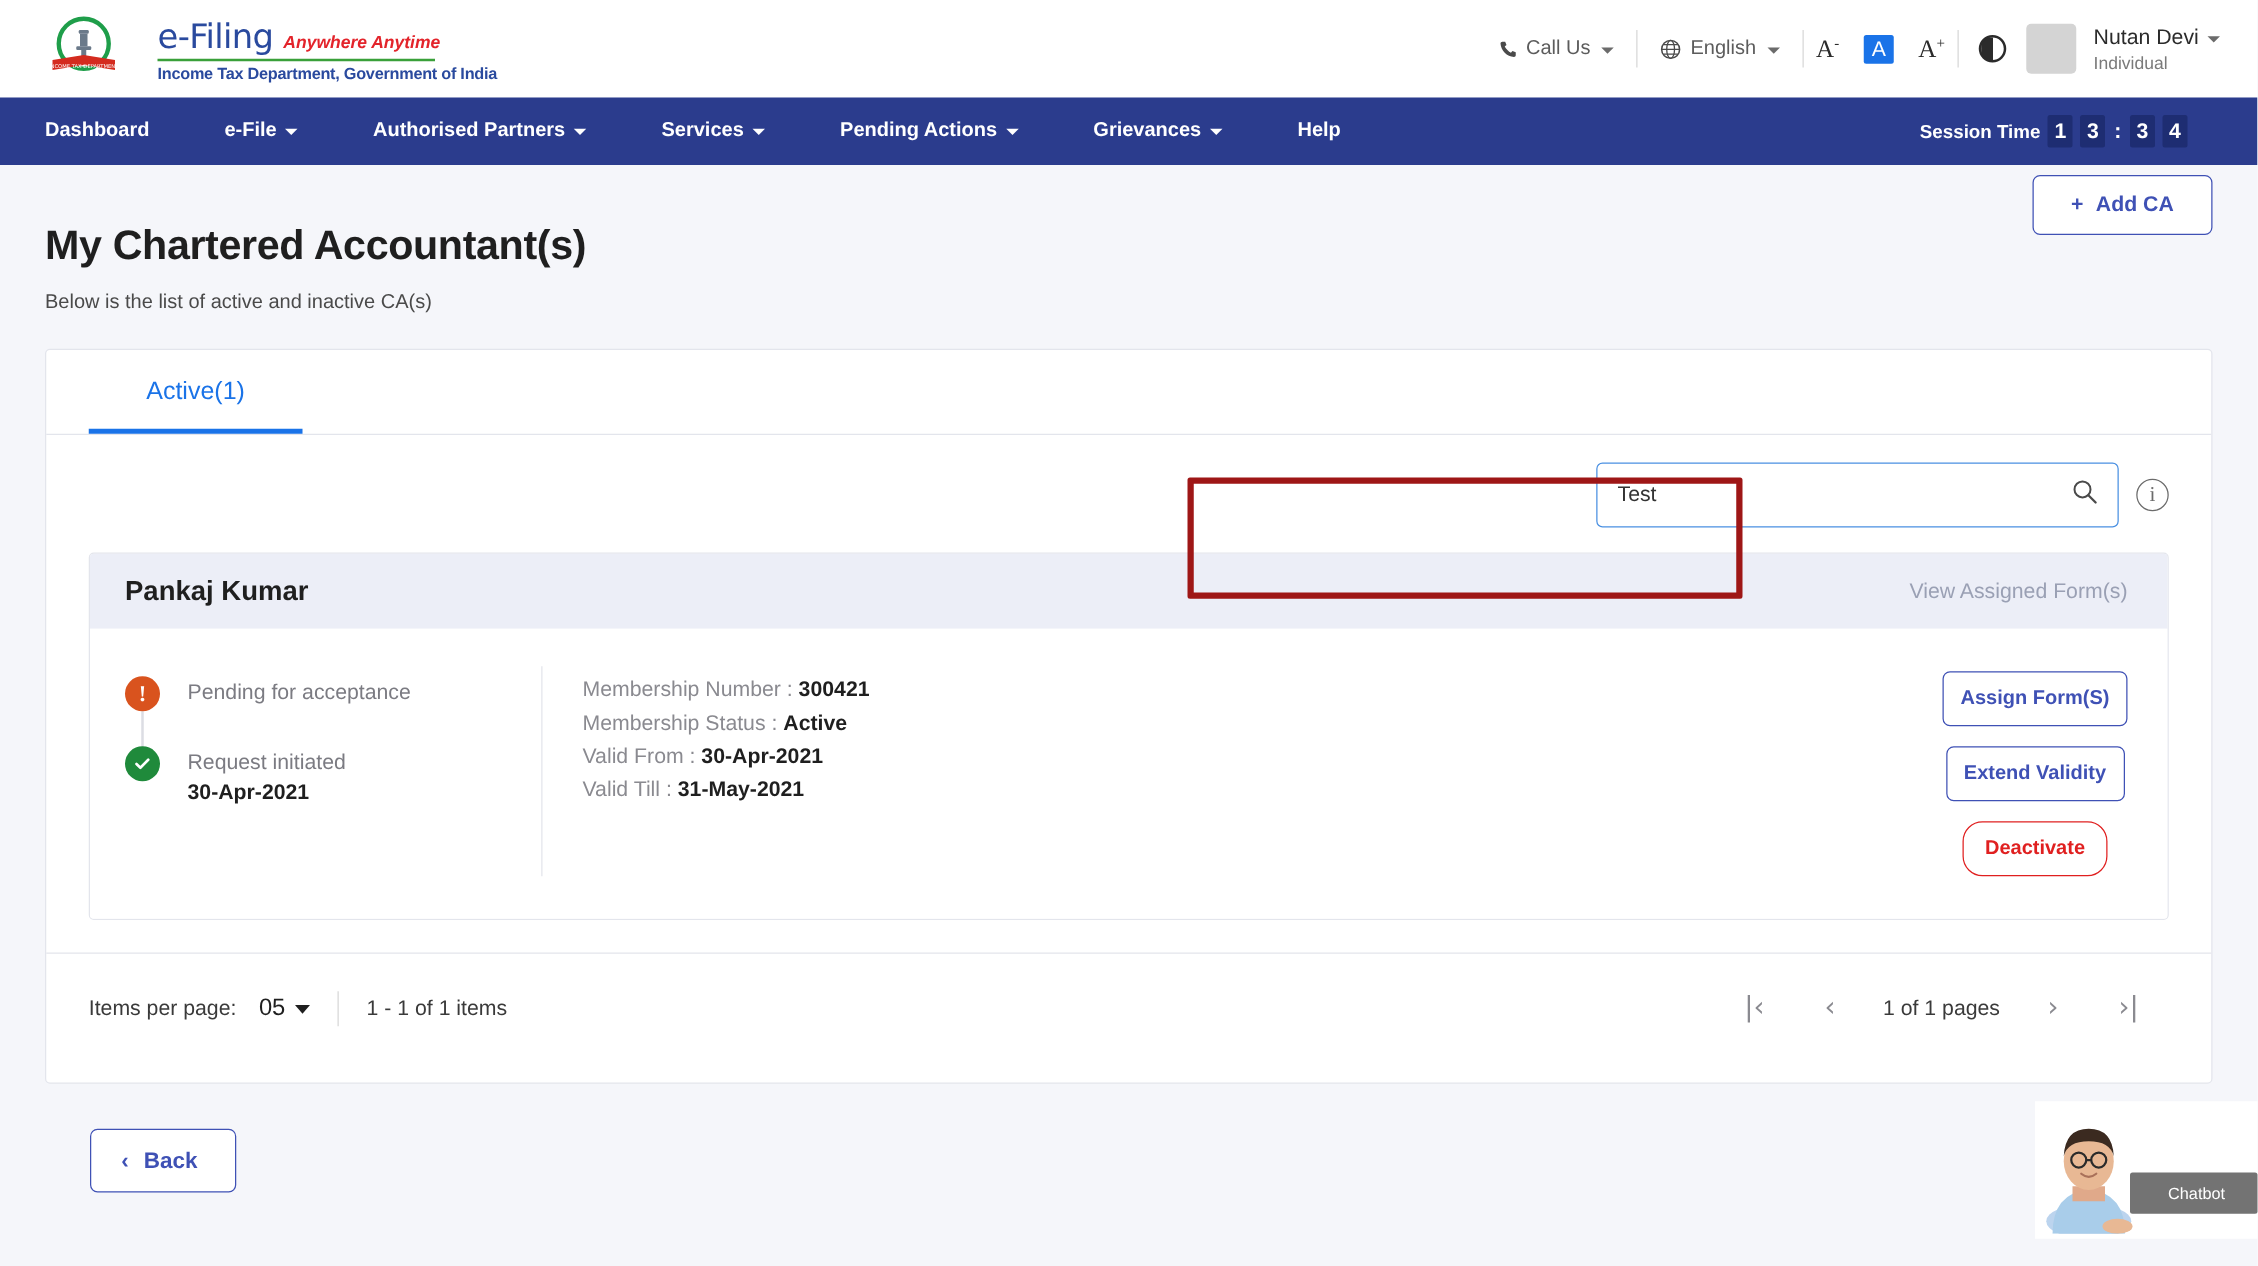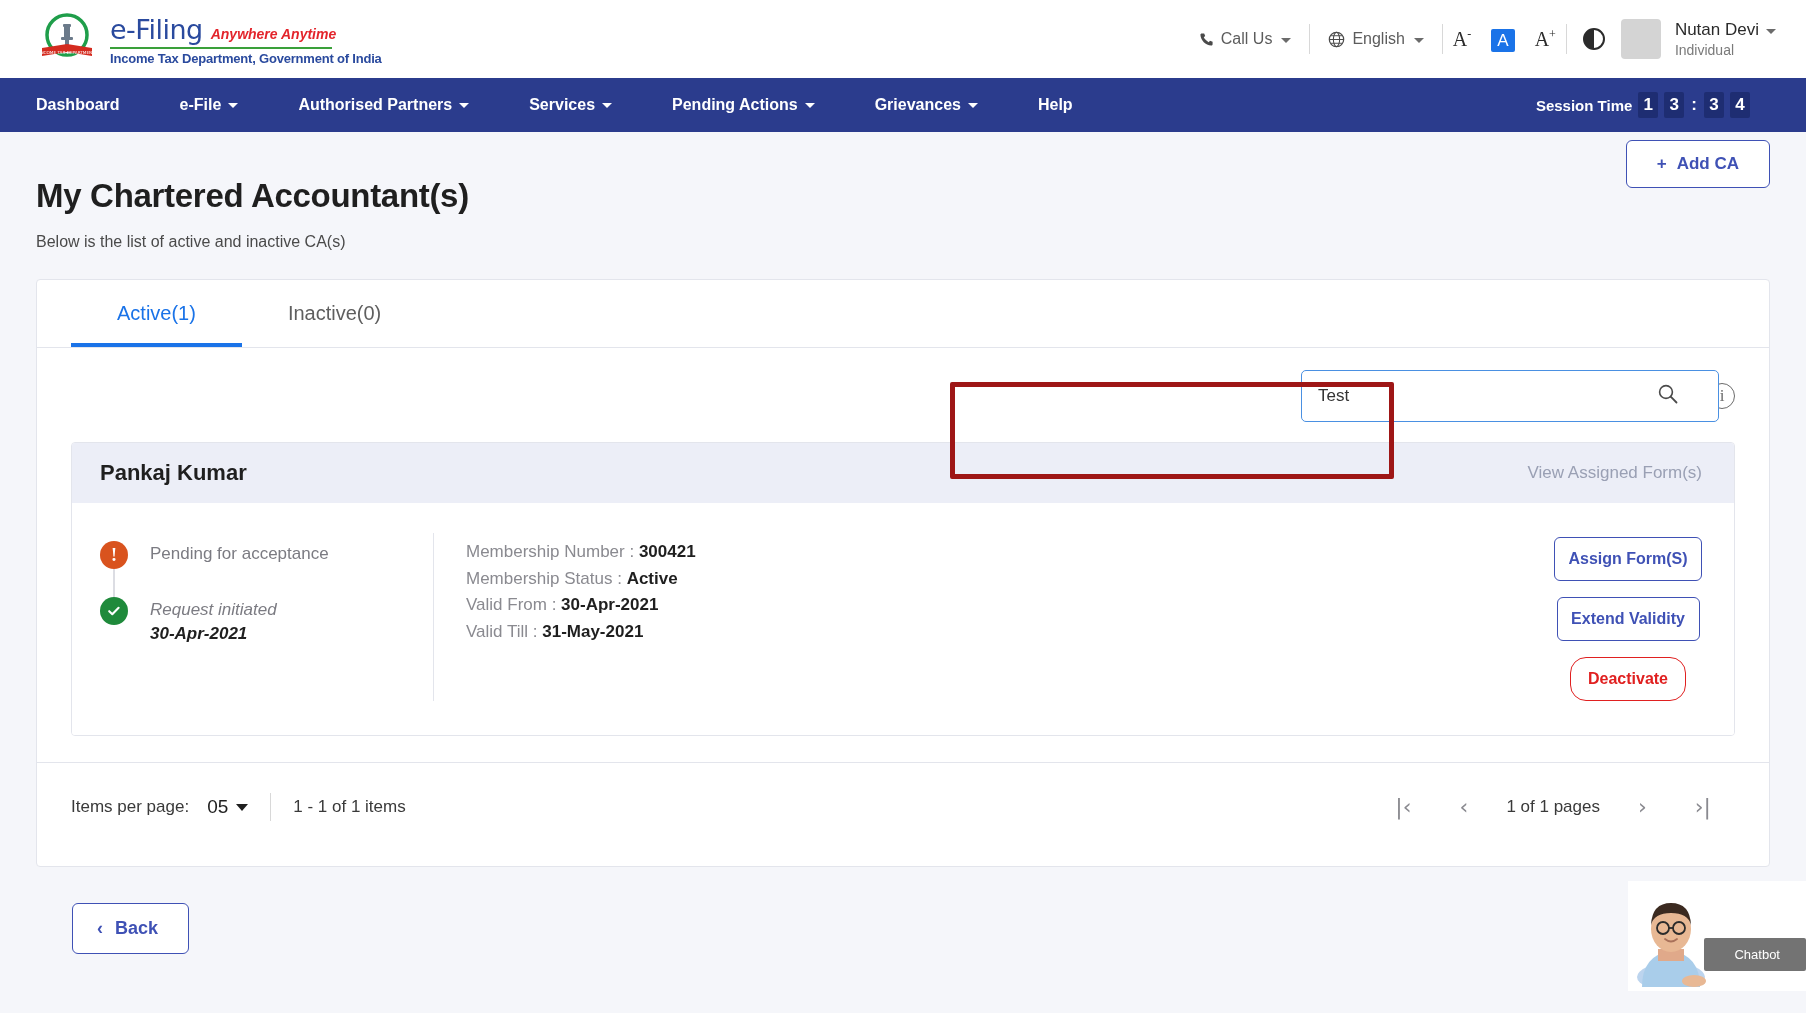--- a/index.html
+++ b/index.html
@@ -14,21 +14,21 @@
   .topbar {
     height: 78px;
     background: #ffffff;
     display: flex;
     align-items: center;
     padding: 0 30px 0 38px;
     position: relative;
   }
   .brand { display: flex; align-items: center; gap: 14px; }
   .emblem { width: 58px; height: 58px; position: relative; flex: none; }
-  .brand-text { padding-top: 2px; }
+  .brand-text { padding-top: 2px; margin-left: 16px; }
   .brand-line1 { display: flex; align-items: baseline; gap: 8px; }
   .efiling {
     font-size: 27px; color: #2a4a9e; letter-spacing: -0.5px;
     font-family: "DejaVu Sans", sans-serif;
   }
   .tagline {
     font-size: 14px; color: #e3242b; font-style: italic; font-weight: bold;
   }
   .brand-rule { height: 2px; background: #3aa03a; margin: 2px 0 2px 0; width: 222px; }
   .brand-sub { font-size: 13px; color: #2a4a9e; font-weight: bold; letter-spacing: -0.2px; }
@@ -139,21 +139,20 @@
   }
   .search-wrap {
     position: relative; width: 418px;
   }
   .search-input {
     width: 100%; height: 52px;
     border: 1.5px solid #4a90e2; border-radius: 5px;
     font-size: 17px; color: #333; padding: 0 50px 0 16px;
     font-family: "Liberation Sans", sans-serif; outline: none;
     background: #fff;
-    margin-left: 24px;
   }
   .search-ico {
     position: absolute; right: 16px; top: 50%; transform: translateY(-50%);
     pointer-events: none;
   }
   .info-ico {
     width: 26px; height: 26px; border-radius: 50%;
     border: 1.6px solid #6b6b6b; color: #6b6b6b;
     font-family: "Liberation Serif", serif; font-size: 17px;
     display: flex; align-items: center; justify-content: center;
@@ -178,21 +177,21 @@
   .ca-name { font-size: 22px; color: #1f1f1f; font-weight: bold; }
   .view-forms {
     margin-left: auto; font-size: 17px; color: #9aa0b4; cursor: pointer;
   }
   .ca-body {
     display: flex; background: #fff; padding: 30px 32px 34px 28px; min-height: 218px;
   }
 
   .timeline { width: 325px; position: relative; padding-top: 8px; }
   .tl-row { display: flex; gap: 22px; position: relative; }
-  .tl-row + .tl-row { margin-top: 28px; font-style: italic; }
+  .tl-row + .tl-row { margin-top: 28px; }
   .tl-ico {
     width: 28px; height: 28px; border-radius: 50%;
     display: flex; align-items: center; justify-content: center;
     color: #fff; flex: none; z-index: 2; position: relative;
   }
   .tl-ico.warn { background: #d9531e; font-size: 18px; font-weight: bold; font-family:"Liberation Serif",serif;}
   .tl-ico.ok { background: #1f8a3b; }
   .tl-line {
     position: absolute; left: 13px; top: 28px; width: 2px; height: 44px;
     background: #dcdde3; z-index: 1;
@@ -381,23 +380,20 @@
       <span>+</span>
       <span>Add CA</span>
     </div>
   </div>
 
   <div class="panel">
 
     <div class="tabs">
       <div class="tab active">
         <span>Active(1)</span>
-      </div>
-      <div class="tab inactive">
-        <span>Inactive(0)</span>
       </div>
     </div>
 
     <div class="search-row">
       <div class="search-wrap">
         <input class="search-input" value="Test" placeholder="Search" style="">
         <span class="search-ico">
           <svg width="22" height="22" viewBox="0 0 22 22">
             <circle cx="9" cy="9" r="6.4" fill="none" stroke="#4a4a4a" stroke-width="1.6"></circle>
             <line x1="13.7" y1="13.7" x2="19.5" y2="19.5" stroke="#4a4a4a" stroke-width="1.8" stroke-linecap="round"></line>

